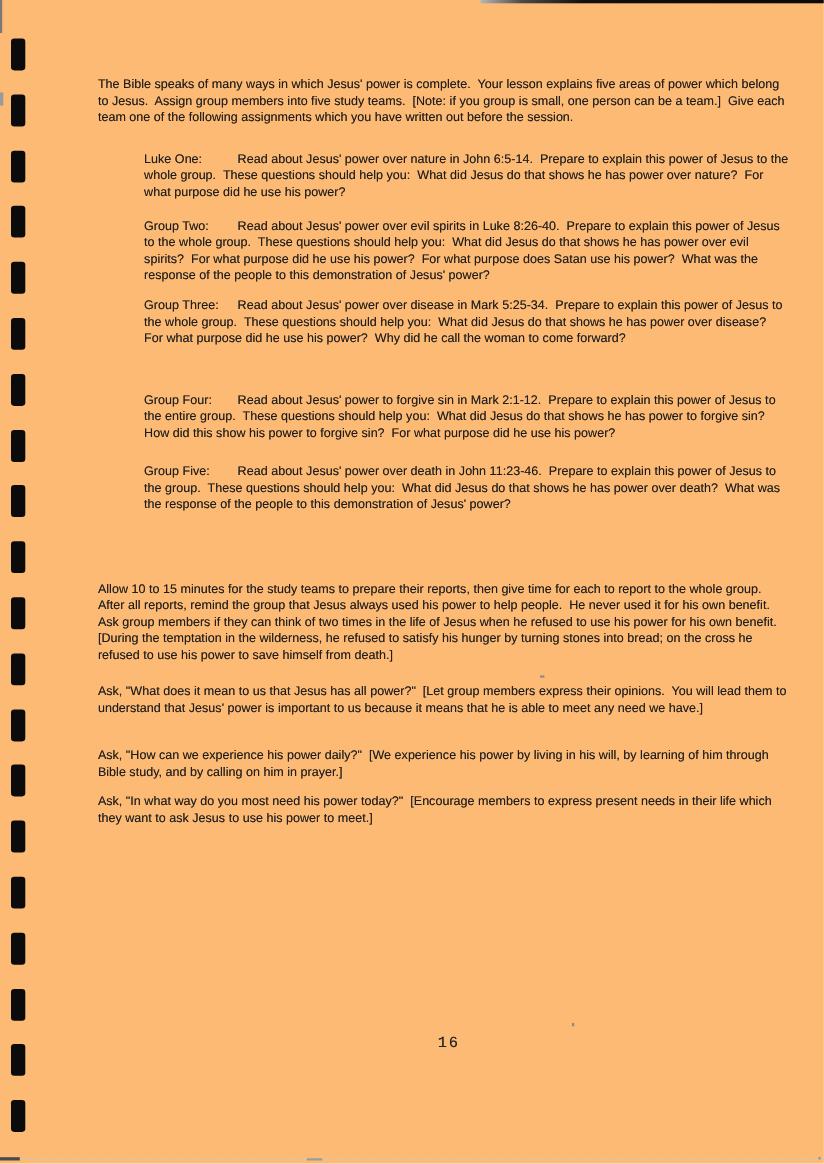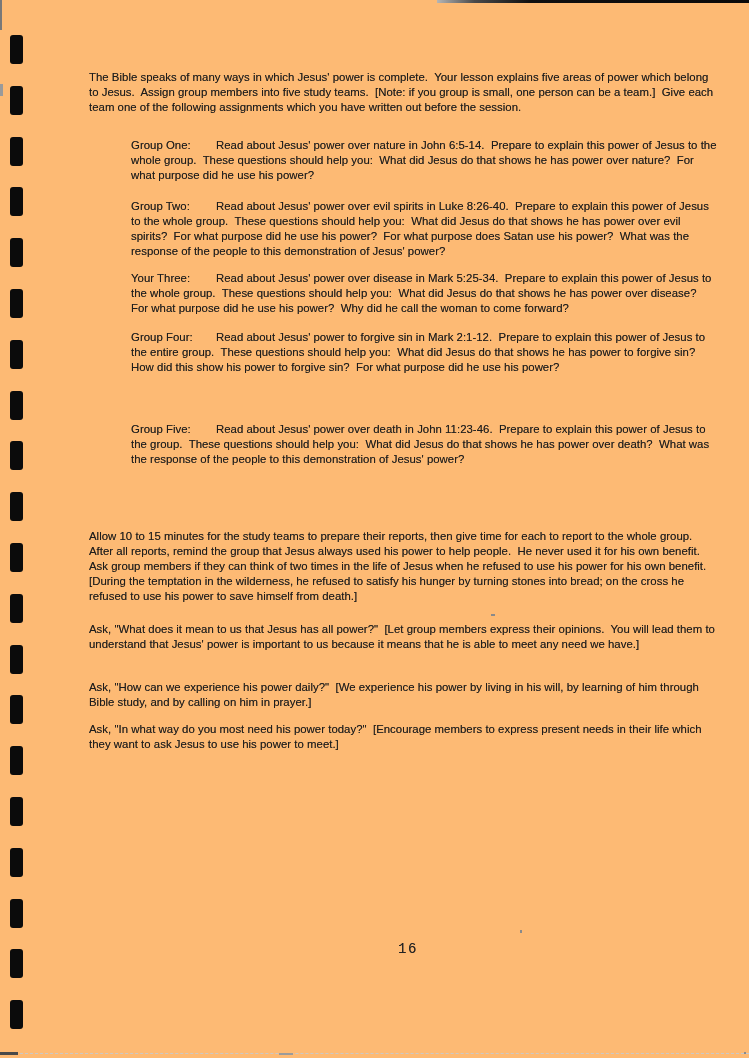--- a/index.html
+++ b/index.html
@@ -71,27 +71,27 @@
       <div class="hole" style="top: 746.2px;"></div>
       <div class="hole" style="top: 797px;"></div>
       <div class="hole" style="top: 847.8px;"></div>
       <div class="hole" style="top: 898.6px;"></div>
       <div class="hole" style="top: 949.4px;"></div>
       <div class="hole" style="top: 1000.2px;"></div>
     </div>
 
   <div class="p" style="top:70px">The Bible speaks of many ways in which Jesus' power is complete.  Your lesson explains five areas of power which belong to Jesus.  Assign group members into five study teams.  [Note: if you group is small, one person can be a team.]  Give each team one of the following assignments which you have written out before the session.</div>
 
-  <div class="p pg" style="top:138px"><span class="glabel">Group One:</span><span>Read about Jesus' power over nature in John 6:5-14.  Prepare to explain this power of Jesus to the whole group.  These questions should help you:  What did Jesus do that shows he has power over nature?  For what purpose did he use his power?</span></div>
+  <div class="p pg" style="top:138px"><span class="glabel">Luke One:</span><span>Read about Jesus' power over nature in John 6:5-14.  Prepare to explain this power of Jesus to the whole group.  These questions should help you:  What did Jesus do that shows he has power over nature?  For what purpose did he use his power?</span></div>
 
   <div class="p pg" style="top:199px"><span class="glabel">Group Two:</span><span>Read about Jesus' power over evil spirits in Luke 8:26-40.  Prepare to explain this power of Jesus to the whole group.  These questions should help you:  What did Jesus do that shows he has power over evil spirits?  For what purpose did he use his power?  For what purpose does Satan use his power?  What was the response of the people to this demonstration of Jesus' power?</span></div>
 
-  <div class="p pg" style="top:271px"><span class="glabel">Your Three:</span><span>Read about Jesus' power over disease in Mark 5:25-34.  Prepare to explain this power of Jesus to the whole group.  These questions should help you:  What did Jesus do that shows he has power over disease?  For what purpose did he use his power?  Why did he call the woman to come forward?</span></div>
+  <div class="p pg" style="top:271px"><span class="glabel">Group Three:</span><span>Read about Jesus' power over disease in Mark 5:25-34.  Prepare to explain this power of Jesus to the whole group.  These questions should help you:  What did Jesus do that shows he has power over disease?  For what purpose did he use his power?  Why did he call the woman to come forward?</span></div>
 
-  <div class="p pg" style="top:330px"><span class="glabel">Group Four:</span><span>Read about Jesus' power to forgive sin in Mark 2:1-12.  Prepare to explain this power of Jesus to the entire group.  These questions should help you:  What did Jesus do that shows he has power to forgive sin?  How did this show his power to forgive sin?  For what purpose did he use his power?</span></div>
+  <div class="p pg" style="top:357px"><span class="glabel">Group Four:</span><span>Read about Jesus' power to forgive sin in Mark 2:1-12.  Prepare to explain this power of Jesus to the entire group.  These questions should help you:  What did Jesus do that shows he has power to forgive sin?  How did this show his power to forgive sin?  For what purpose did he use his power?</span></div>
 
   <div class="p pg" style="top:422px"><span class="glabel">Group Five:</span><span>Read about Jesus' power over death in John 11:23-46.  Prepare to explain this power of Jesus to the group.  These questions should help you:  What did Jesus do that shows he has power over death?  What was the response of the people to this demonstration of Jesus' power?</span></div>
 
 
   <div class="p" style="top:529px">Allow 10 to 15 minutes for the study teams to prepare their reports, then give time for each to report to the whole group.  After all reports, remind the group that Jesus always used his power to help people.  He never used it for his own benefit.  Ask group members if they can think of two times in the life of Jesus when he refused to use his power for his own benefit.  [During the temptation in the wilderness, he refused to satisfy his hunger by turning stones into bread; on the cross he refused to use his power to save himself from death.]</div>
 
   <div class="p" style="top:622px">Ask, "What does it mean to us that Jesus has all power?"  [Let group members express their opinions.  You will lead them to understand that Jesus' power is important to us because it means that he is able to meet any need we have.]</div>
 
   <div class="p" style="top:680px">Ask, "How can we experience his power daily?"  [We experience his power by living in his will, by learning of him through Bible study, and by calling on him in prayer.]</div>
 

